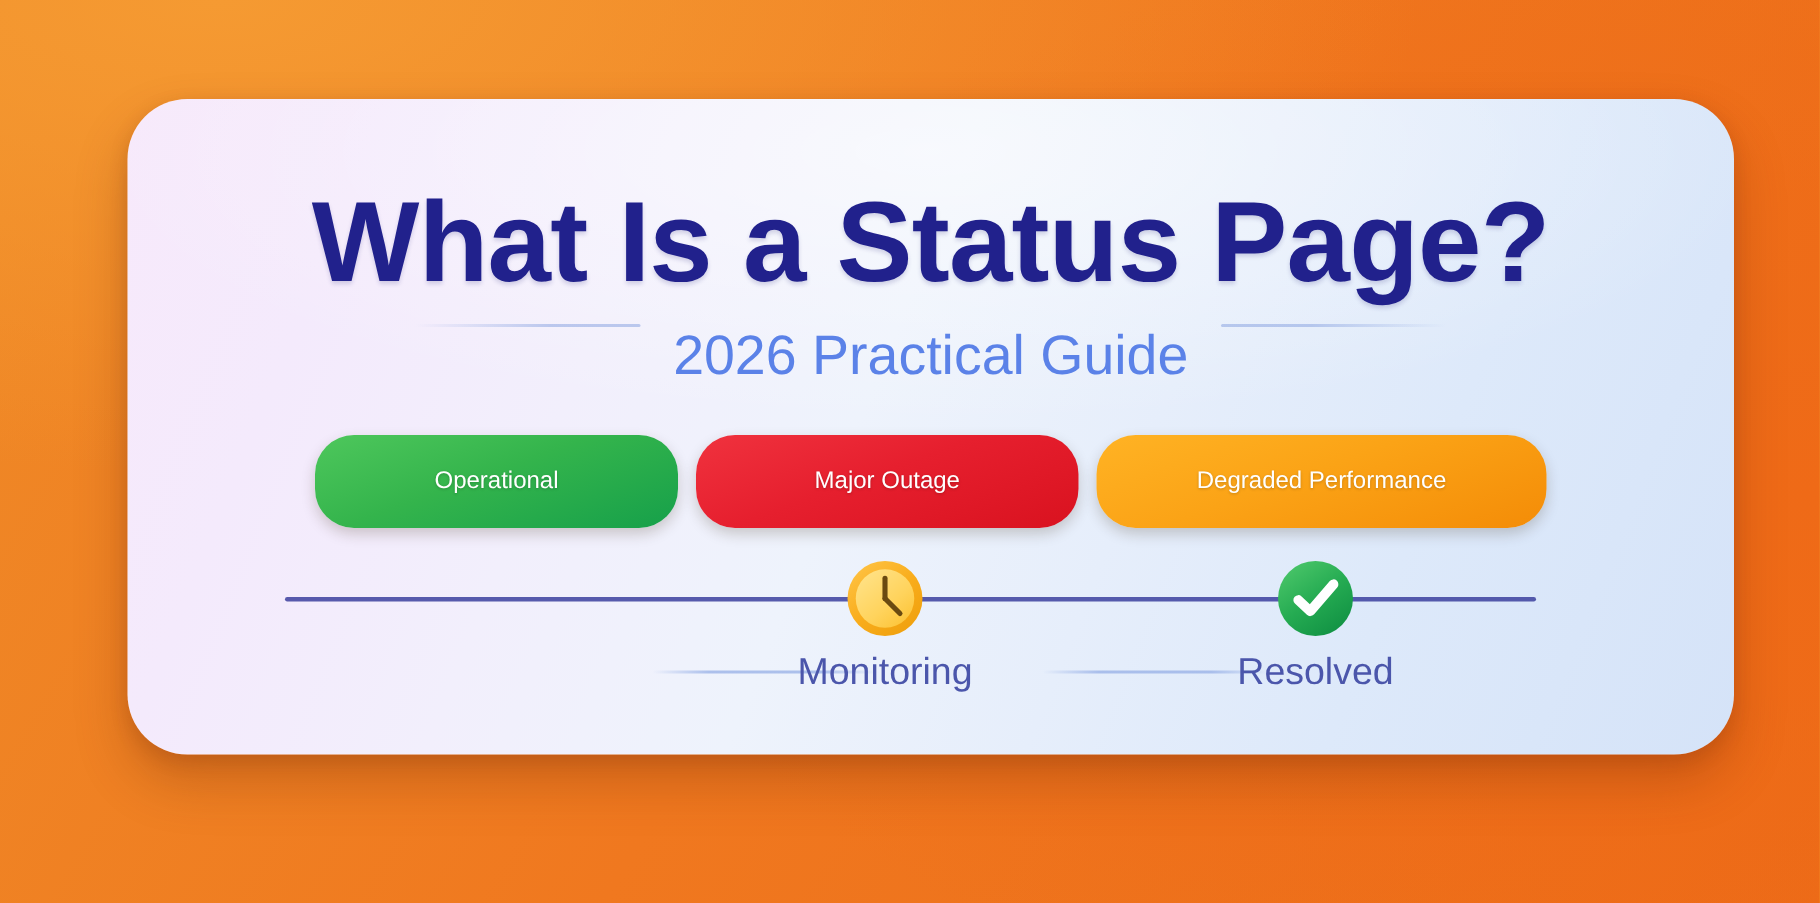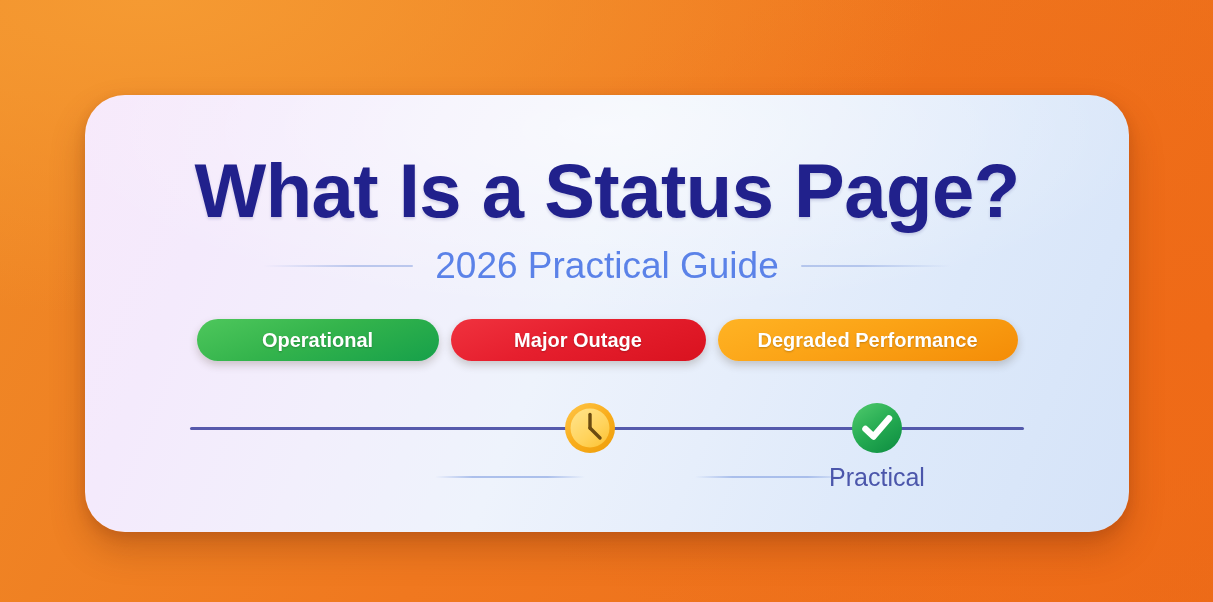--- a/index.html
+++ b/index.html
@@ -22,37 +22,38 @@
     background:
       radial-gradient(120% 95% at 12% 0%, #f59a32 0%, rgba(245,154,50,0) 55%),
       radial-gradient(110% 110% at 100% 55%, #ef6a17 0%, rgba(239,106,23,0) 60%),
       linear-gradient(120deg, #ef8a27 0%, #f0781f 48%, #ec6b18 100%);
   }
 
   
   .card {
     position: absolute;
     left: 85px;
-    top: 95px;
+    top: 66px;
     width: 1044px;
     height: 437px;
     border-radius: 40px;
     background:
       linear-gradient(112deg,
         #f7e9fb 0%,
         #f4eafc 14%,
         #f2effc 30%,
         #eef3fc 46%,
         #e6eefb 62%,
         #dde9fa 78%,
         #d5e3f8 100%);
     box-shadow:
       0 18px 34px rgba(120, 45, 10, 0.30),
       0 4px 12px rgba(120, 45, 10, 0.18);
     overflow: hidden;
+    padding-left: 27px;
   }
   .card-sheen {
     position: absolute;
     inset: 0;
     border-radius: 40px;
     background: radial-gradient(75% 60% at 50% 8%, rgba(255,255,255,0.55) 0%, rgba(255,255,255,0) 70%);
     pointer-events: none;
   }
 
   
@@ -70,21 +71,20 @@
     white-space: nowrap;
   }
 
   
   .subtitle-row {
     position: absolute;
     left: 0;
     right: 0;
     top: 150px;
     display: flex;
-    align-items: center;
     justify-content: center;
     gap: 22px;
   }
   .sub-rule {
     width: 150px;
     height: 2px;
     background: linear-gradient(90deg, rgba(140,165,225,0) 0%, rgba(140,165,225,0.55) 60%, rgba(140,165,225,0.55) 100%);
     border-radius: 2px;
   }
   .sub-rule.right {
@@ -102,28 +102,28 @@
     position: absolute;
     left: 0;
     right: 0;
     top: 224px;
     display: flex;
     align-items: center;
     justify-content: center;
     gap: 12px;
   }
   .pill {
-    height: 42px;
+    height: 62px;
     display: flex;
     align-items: center;
     justify-content: center;
     border-radius: 26px;
     color: #ffffff;
-    font-size: 20px;
-    font-weight: 700;
+    font-size: 16px;
+    font-weight: 400;
     white-space: nowrap;
     text-shadow: 0 1px 2px rgba(0,0,0,0.22);
     box-shadow: 0 4px 9px rgba(60,40,20,0.22);
   }
   .pill.green {
     width: 242px;
     background: linear-gradient(160deg, #4ec75c 0%, #34b44c 45%, #16a04a 100%);
   }
   .pill.amber {
     width: 300px;
@@ -233,34 +233,35 @@
                 <stop offset="60%" stop-color="#ffd35c"></stop>
                 <stop offset="100%" stop-color="#fcc233"></stop>
               </linearGradient>
             </defs>
             <circle cx="26" cy="26" r="25" fill="url(#clockOuter)"></circle>
             <circle cx="26" cy="26" r="19.5" fill="url(#clockFace)"></circle>
             <line x1="26" y1="26" x2="26" y2="12.5" stroke="#6a4a10" stroke-width="3.4" stroke-linecap="round"></line>
             <line x1="26" y1="26" x2="36" y2="36" stroke="#6a4a10" stroke-width="3.4" stroke-linecap="round"></line>
           </svg>
         </div>
+        <div class="label">Monitoring</div>
       </div>
 
       <div class="node resolved">
         <div class="icon-wrap">
           <svg width="52" height="52" viewBox="0 0 52 52" aria-hidden="true">
             <defs>
               <linearGradient id="checkBg" x1="0.15" y1="0" x2="0.85" y2="1">
                 <stop offset="0%" stop-color="#4cc76a"></stop>
                 <stop offset="50%" stop-color="#25ab52"></stop>
                 <stop offset="100%" stop-color="#0f8f42"></stop>
               </linearGradient>
             </defs>
             <circle cx="26" cy="26" r="25" fill="url(#checkBg)"></circle>
             <path d="M14.5 27 L22.5 34.5 L38 16.5" fill="none" stroke="#ffffff" stroke-width="6.5" stroke-linecap="round" stroke-linejoin="round"></path>
           </svg>
         </div>
-        <div class="label">Practical</div>
+        <div class="label">Resolved</div>
       </div>
     </div>
 
   </div>
 </div>
 
 </body></html>

